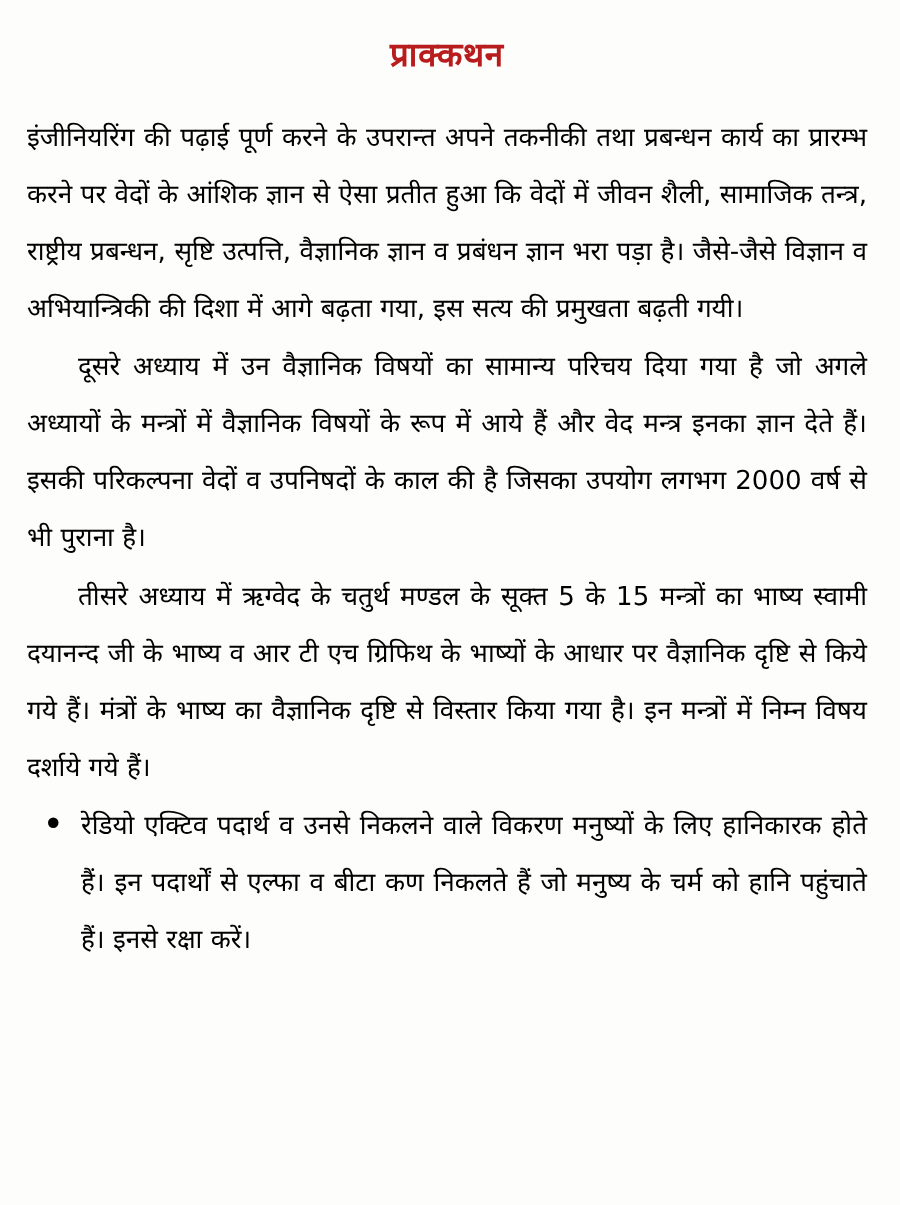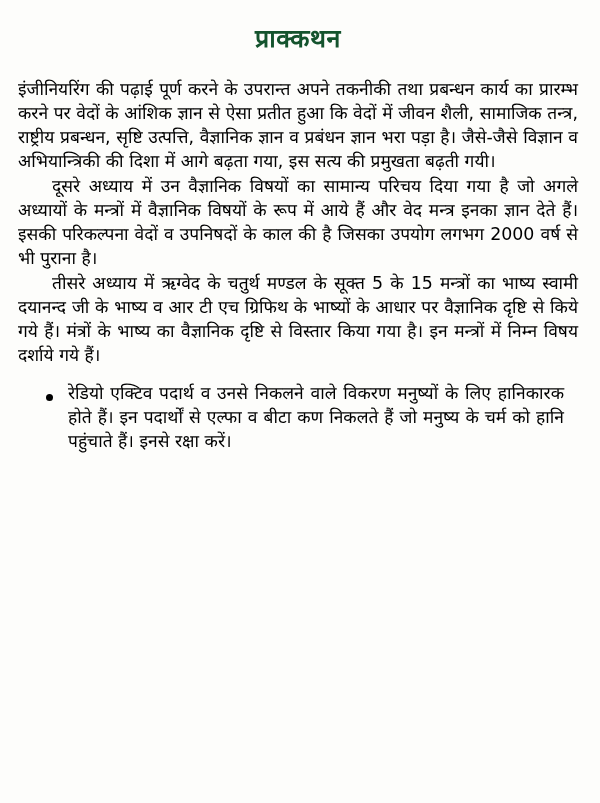--- a/index.html
+++ b/index.html
@@ -18,42 +18,42 @@
     box-sizing: border-box;
     width: 600px;
     height: 803px;
     padding: 16px 22px 10px 18px;
     background: #fdfdfb;
   }
   .doc-title {
     text-align: center;
     font-family: Liberation Mono, monospace;
     font-weight: bold;
-    font-size: 25px;
+    font-size: 22px;
     letter-spacing: 0.5px;
     margin: 4px 0 22px 0;
-    color: #14532d;
+    color: #b91c1c;
   }
   .body-text {
     font-family: "DejaVu Sans", sans-serif;
     font-size: 17.4px;
-    line-height: 24px;
+    line-height: 38px;
     text-align: justify;
     text-justify: inter-word;
     color: #000;
   }
   p.para {
     margin: 0 0 1px 0;
     text-align: justify;
   }
   p.para.indent {
     text-indent: 34px;
   }
   ul.bullets {
-    margin: 14px;
+    margin: 0;
     padding: 0 0 0 0;
     list-style: none;
   }
   ul.bullets li {
     position: relative;
     padding-left: 36px;
     margin: 0;
     text-align: justify;
   }
   ul.bullets li .dot {

